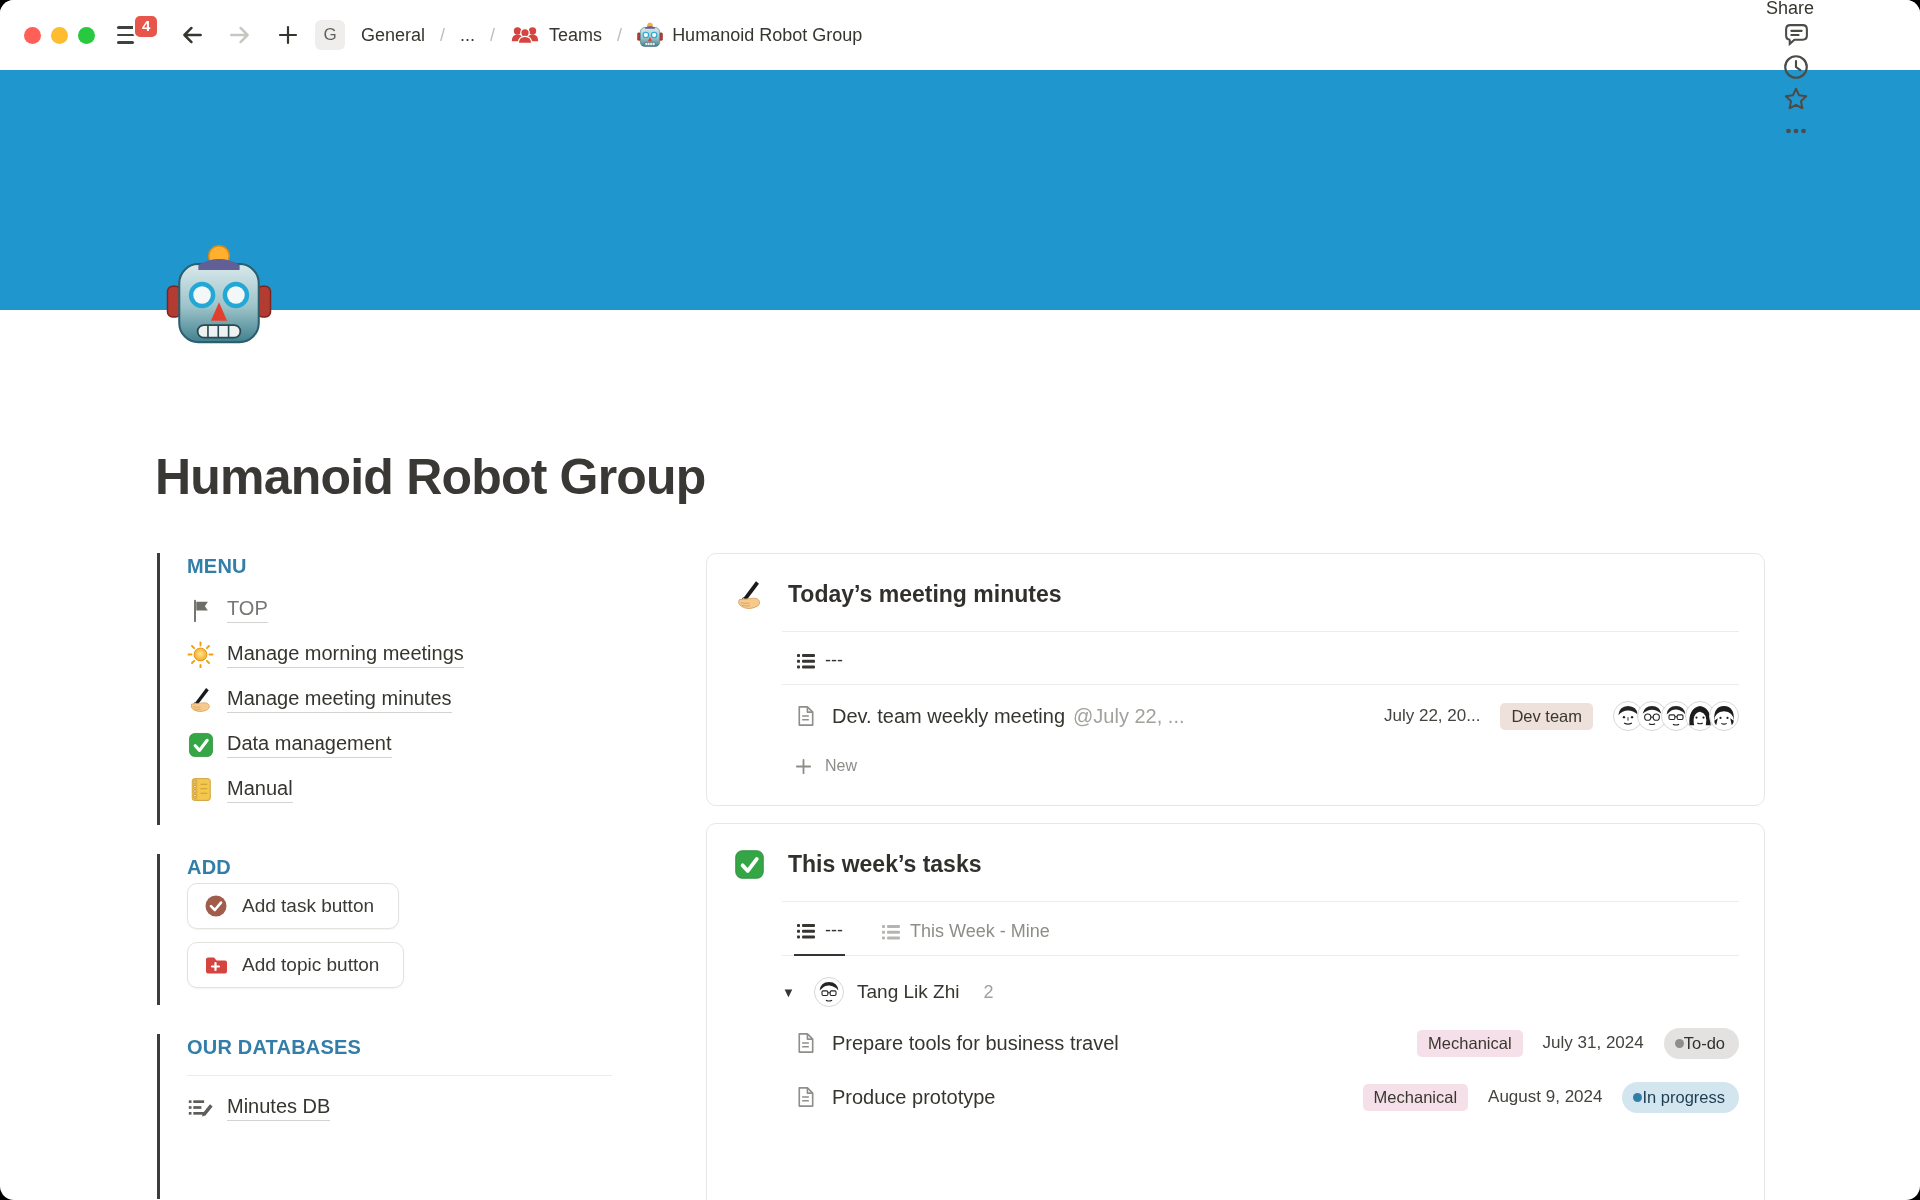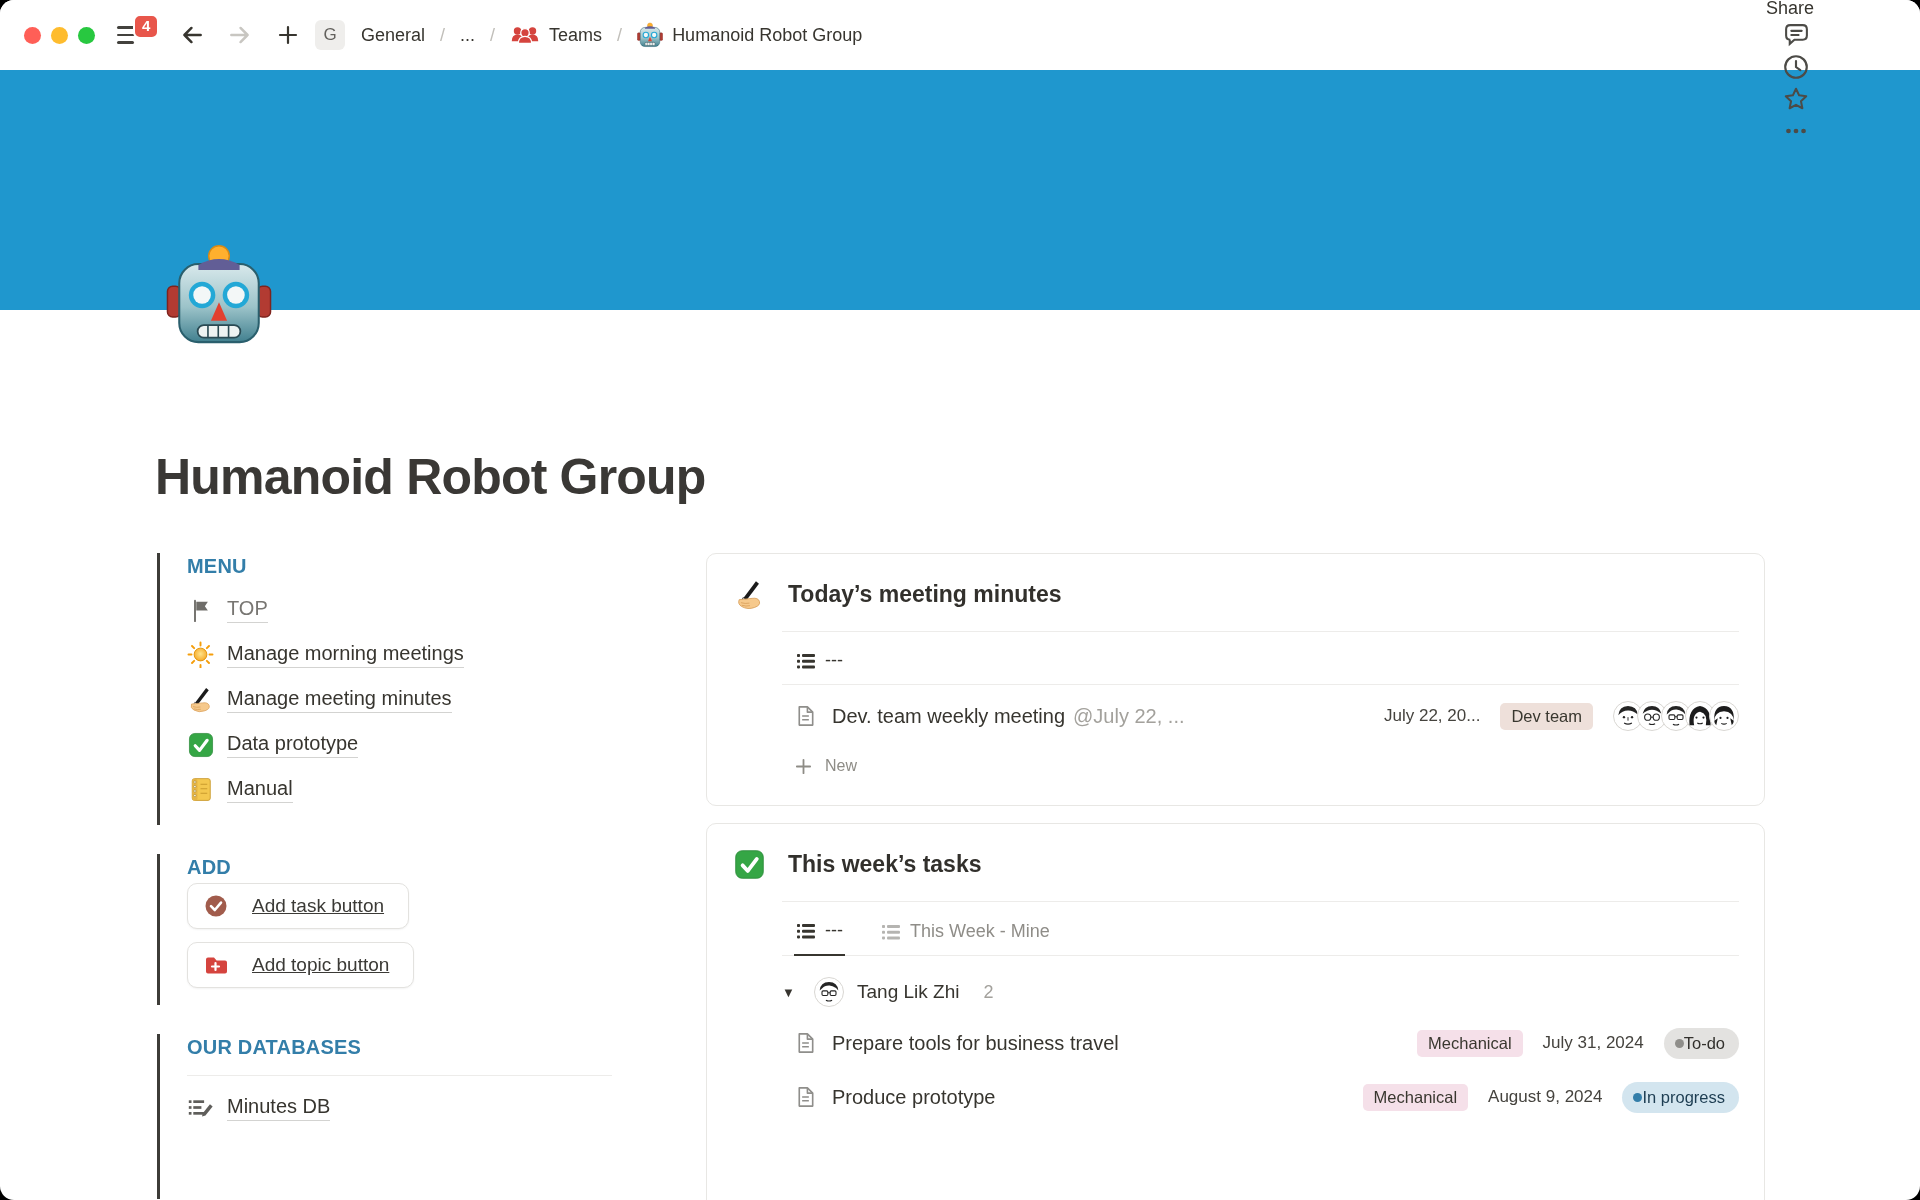--- a/index.html
+++ b/index.html
@@ -44,21 +44,21 @@
   .leftcol { width:551px; flex:none; }
   .rightcol { flex:1; min-width:0; }
 
   
   .section { border-left:3.5px solid #3d3c38; padding:2px 0 4px 27px; margin-bottom:29px; margin-left:2px; }
   .sec-head { color:#337EA9; font-size:20px; font-weight:700; letter-spacing:.2px; margin-bottom:12px; }
   .menu-item { display:flex; align-items:center; gap:13px; margin:18px 0; font-size:20px; cursor:pointer; width:fit-content; }
   .menu-item .lbl { border-bottom:1.6px solid rgba(55,53,47,.22); padding-bottom:2px; }
   .menu-item.gray { color:#787672; }
   .mi-icon { width:27px; height:27px; flex:none; display:flex; align-items:center; justify-content:center; }
-  .add-btn { display:flex; align-items:center; gap:24px; background:#fff; border:1px solid #E3E2DF; box-shadow:0 1px 2px rgba(15,15,15,.05); border-radius:10px; padding:10px 24px 10px 16px; font-size:19px; color:#3b3a36; margin:0 0 13px 0; width:fit-content; cursor:pointer;text-decoration:underline; }
+  .add-btn { display:flex; align-items:center; gap:14px; background:#fff; border:1px solid #E3E2DF; box-shadow:0 1px 2px rgba(15,15,15,.05); border-radius:10px; padding:10px 24px 10px 16px; font-size:19px; color:#3b3a36; margin:0 0 13px 0; width:fit-content; cursor:pointer; }
   .add-btn .bi { width:24px; height:24px; flex:none; }
   .db-divider { height:1px; background:#EDECEA; width:425px; margin:16px 0 18px 0; }
 
   
   .card { border:1px solid #E8E7E4; border-radius:10px; background:#fff; }
   .card-head { display:flex; align-items:center; gap:23px; padding:25px 24px 0 27px; }
   .card-emoji { width:31px; height:31px; flex:none; }
   .card-title { font-size:23px; font-weight:700; color:#32302C; }
   .card-inner { margin:0 25px 0 75px; }
   .hdivider { border-top:1px solid #EDECEA; margin-top:21px; }
@@ -371,21 +371,21 @@
                 </svg>
               </span>
             <span class="lbl">Manage meeting minutes</span>
           </div>
           <div class="menu-item">
             <span class="mi-icon">
                 <svg width="26" height="26" viewBox="0 0 36 36">
                   <use href="#green-check"></use>
                 </svg>
               </span>
-            <span class="lbl">Data prototype</span>
+            <span class="lbl">Data management</span>
           </div>
           <div class="menu-item">
             <span class="mi-icon">
                 <svg width="27" height="27" viewBox="0 0 36 36">
                   <use href="#ledger"></use>
                 </svg>
               </span>
             <span class="lbl">Manual</span>
           </div>
         </div>

